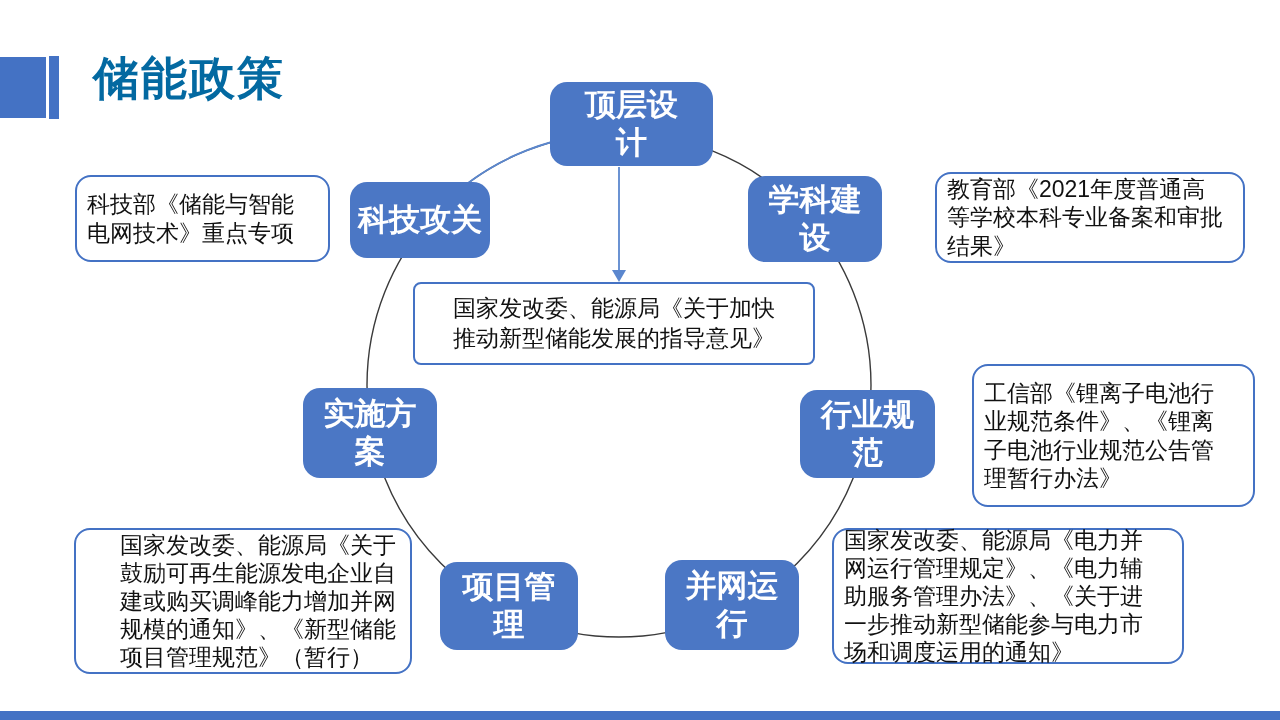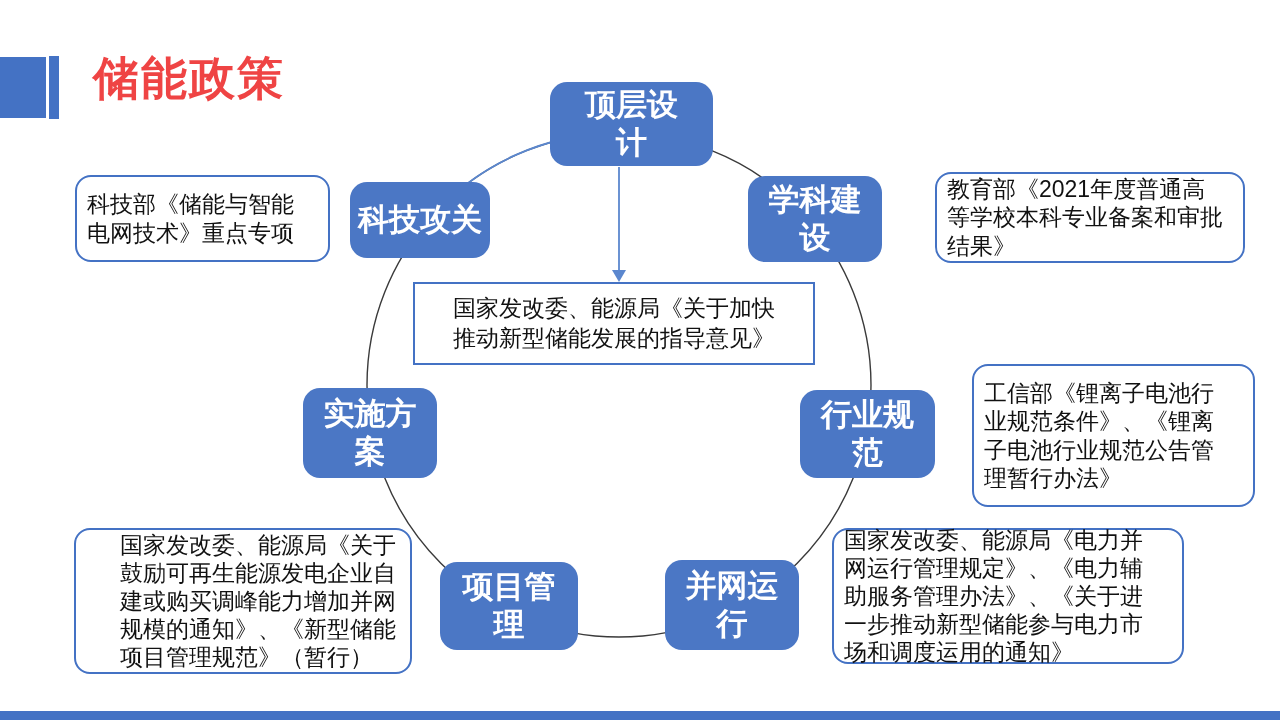--- a/index.html
+++ b/index.html
@@ -8,21 +8,21 @@
     font-family:"Liberation Sans","DejaVu Sans",sans-serif;
     background:#ffffff;overflow:hidden;
   }
   .slide{position:relative;width:1280px;height:720px;background:#ffffff;}
 
   
   .deco-square{position:absolute;left:0;top:57px;width:46px;height:61px;background:#4472c4;}
   .deco-bar{position:absolute;left:49px;top:56px;width:10px;height:63px;background:#4472c4;}
   .title{
     position:absolute;left:93px;top:48px;margin:0;
-    font-size:46px;font-weight:bold;color:#ef4444;letter-spacing:2px;
+    font-size:46px;font-weight:bold;color:#0369a1;letter-spacing:2px;
   }
 
   
   .connectors{position:absolute;left:0;top:0;z-index:1;pointer-events:none;}
   .cycle{fill:none;stroke:#3a3a3a;stroke-width:1.4;}
   .blue-arc{fill:none;stroke:#5b87ce;stroke-width:1.8;}
   .arrow-line{stroke:#5b87ce;stroke-width:1.8;}
   .arrow-head{fill:#5b87ce;}
 
   
@@ -37,21 +37,21 @@
   .node-sci{left:350px;top:182px;width:140px;height:76px;}
   .node-edu{left:748px;top:176px;width:134px;height:86px;}
   .node-impl{left:303px;top:388px;width:134px;height:90px;}
   .node-industry{left:800px;top:390px;width:135px;height:88px;}
   .node-project{left:440px;top:562px;width:138px;height:88px;}
   .node-grid{left:665px;top:560px;width:134px;height:90px;}
 
   
   .center-box{
     position:absolute;z-index:2;left:413px;top:282px;width:402px;height:83px;
-    background:#ffffff;border:2px solid #4472c4;border-radius:0;
+    background:#ffffff;border:2px solid #4472c4;border-radius:8px;
     display:flex;align-items:center;justify-content:center;
     font-size:23px;line-height:1.3;color:#111111;text-align:center;
     white-space:pre-line;box-sizing:border-box;
   }
 
   
   .callout{
     position:absolute;z-index:2;
     background:#ffffff;border:2px solid #4472c4;border-radius:16px;
     display:flex;align-items:center;

